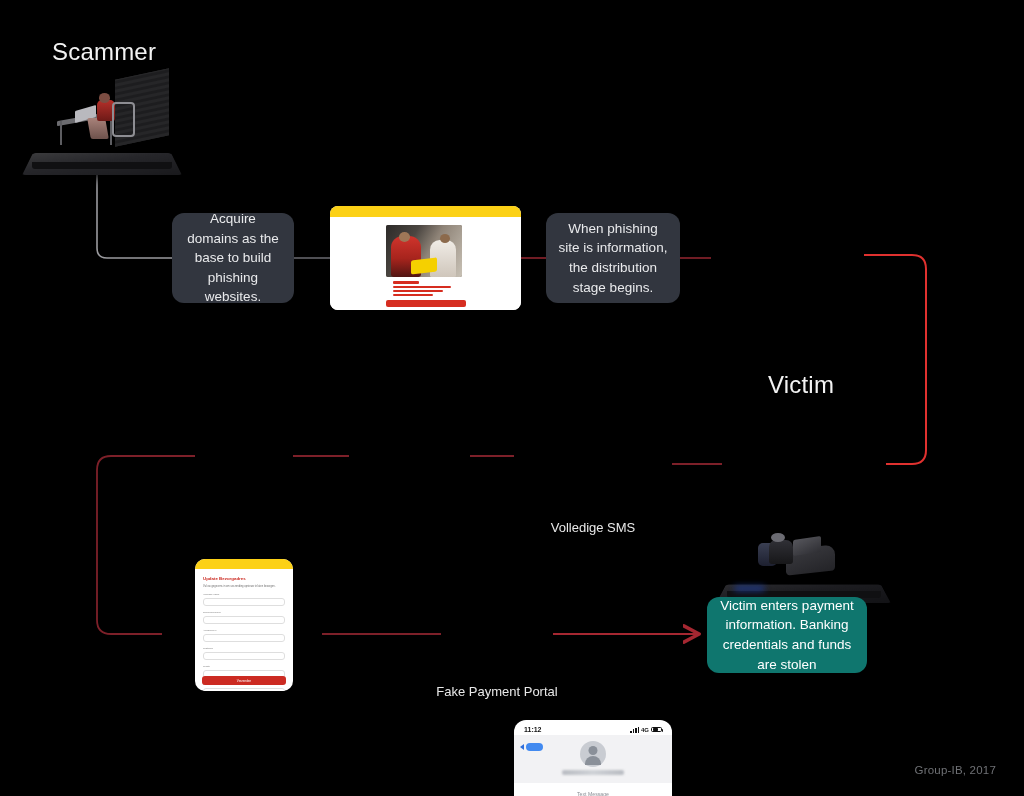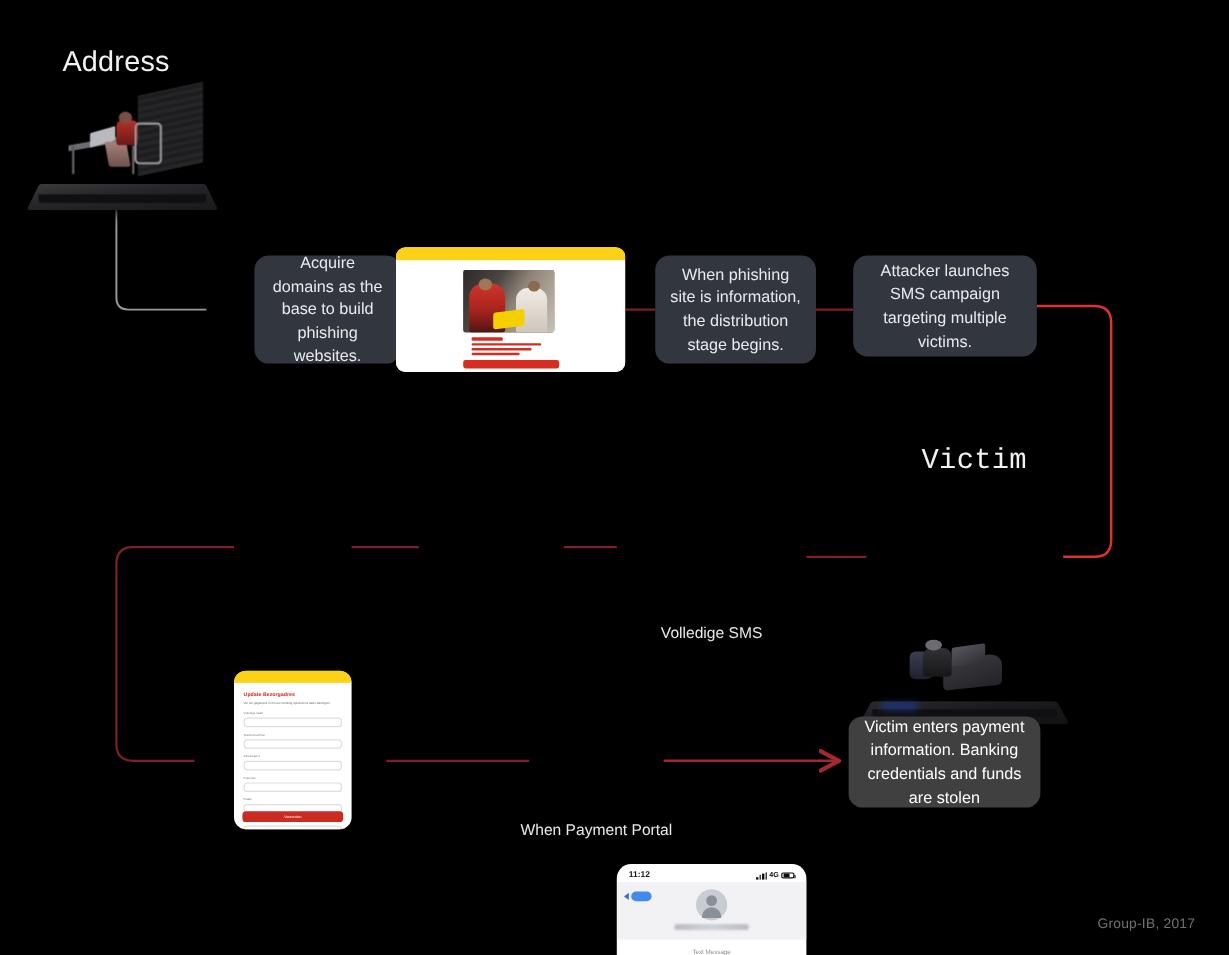--- a/index.html
+++ b/index.html
@@ -37,21 +37,21 @@
     font-size: 13.5px;
     line-height: 1.45;
     text-align: center;
     display: flex;
     align-items: center;
     justify-content: center;
     padding: 10px 12px;
     box-sizing: border-box;
   }
   .step-box.danger {
-    background: #404040;
+    background: #0f766e;
     color: #ffffff;
   }
 
   
   .caption {
     font-size: 13px;
     color: #e8e8e8;
     text-align: center;
     line-height: 1.4;
     white-space: pre-line;
@@ -328,60 +328,57 @@
 
     <path d="M349,456 L293,456" fill="none" stroke="#7d2029" stroke-width="1.8"></path>
 
     <path d="M195,456 L111,456 Q97,456 97,470 L97,620 Q97,634 111,634 L162,634" fill="none" stroke="#7d2029" stroke-width="1.8"></path>
 
     <path d="M322,634 L441,634" fill="none" stroke="#7d2029" stroke-width="1.8"></path>
 
     <path d="M553,634 L697,634" fill="none" stroke="#a52731" stroke-width="2.2" marker-end="url(#arrowRed)"></path>
   </svg>
 
-  <div class="abs role-label" style="left:52px; top:38px;">Address</div>
+  <div class="abs role-label" style="left:52px; top:38px;">Scammer</div>
 
   <div class="abs scene" style="left:22px; top:70px; width:160px; height:105px;">
     <div class="floor"></div>
     <div class="floor-edge"></div>
     <div class="wallpanel"></div>
     <div class="desk"></div>
     <div class="desk-leg" style="left:24%;"></div>
     <div class="desk-leg" style="left:55%;"></div>
     <div class="laptop"></div>
     <div class="person-legs"></div>
     <div class="person-torso"></div>
     <div class="person-head"></div>
     <div class="chair"></div>
   </div>
 
-  <div class="abs role-label" style="left:768px; top:371px;font-family:Liberation Mono, monospace;">Victim</div>
+  <div class="abs role-label" style="left:768px; top:371px;">Victim</div>
 
   <div class="abs scene dark" style="left:716px; top:410px; width:175px; height:88px;">
     <div class="floor"></div>
     <div class="floor-edge"></div>
     <div class="vic-glow"></div>
     <div class="vic-chair"></div>
     <div class="vic-desk"></div>
     <div class="vic-monitor"></div>
     <div class="vic-person"></div>
     <div class="vic-head"></div>
   </div>
 
-  <div class="abs step-box" style="left:172px; top:213px; width:122px; height:90px;margin-left:40px;">
+  <div class="abs step-box" style="left:172px; top:213px; width:122px; height:90px;">
     <span>Acquire domains as the base to build phishing websites.</span>
   </div>
 
   <div class="abs step-box" style="left:546px; top:213px; width:134px; height:90px;">
     <span>When phishing site is information, the distribution stage begins.</span>
   </div>
 
-  <div class="abs step-box" style="left:711px; top:213px; width:153px; height:84px;">
-    <span>Attacker launches SMS campaign targeting multiple victims.</span>
-  </div>
 
   <div class="abs" style="left:330px; top:206px; width:191px; height:104px;">
     <div class="shot" style="width:191px; height:104px;">
       <div class="shot-topbar" style="height:11px;"></div>
       <div class="shot-body" style="height:93px;">
         <div class="hero-photo" style="left:56px; top:8px; width:76px; height:52px;">
           <div class="ph-bg"></div>
           <div class="ph-courier"></div>
           <div class="ph-courier-head"></div>
           <div class="ph-woman"></div>
@@ -446,21 +443,21 @@
     </div>
     <div class="msg-meta">
       <div>Text Message</div>
 
     </div>
 
   </div>
   <div class="abs caption" style="left:514px; top:519px; width:158px;">Volledige SMS</div>
 
 
-  <div class="abs caption" style="left:426px; top:683px; width:142px;">When Payment Portal</div>
+  <div class="abs caption" style="left:426px; top:683px; width:142px;">Fake Payment Portal</div>
 
   <div class="abs step-box danger" style="left:707px; top:597px; width:160px; height:76px;">
     <span>Victim enters payment information. Banking credentials and funds are stolen</span>
   </div>
 
   <div class="abs watermark" style="right:28px; bottom:20px;">Group-IB, 2017</div>
 
 </div>
 
 </body></html>

